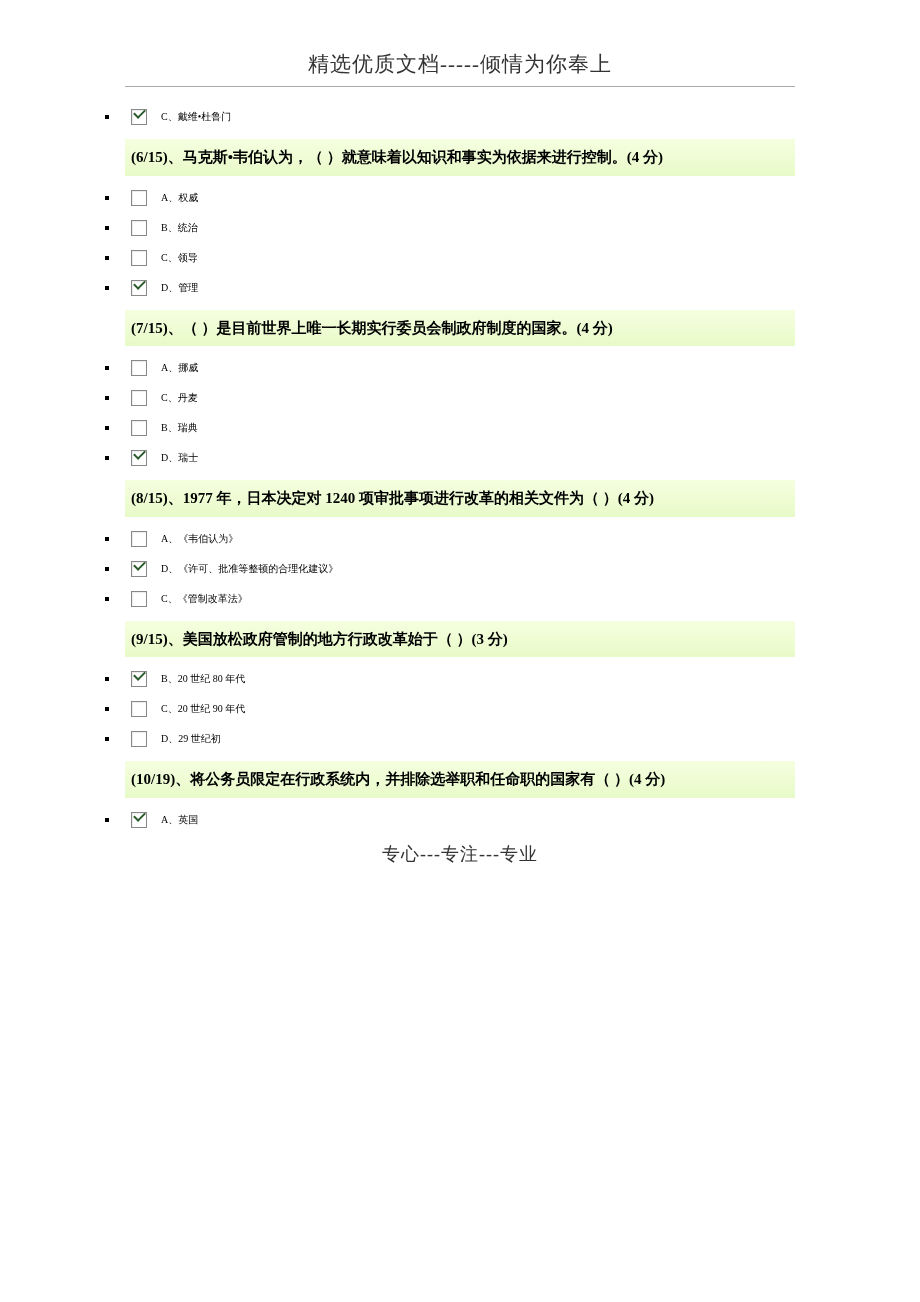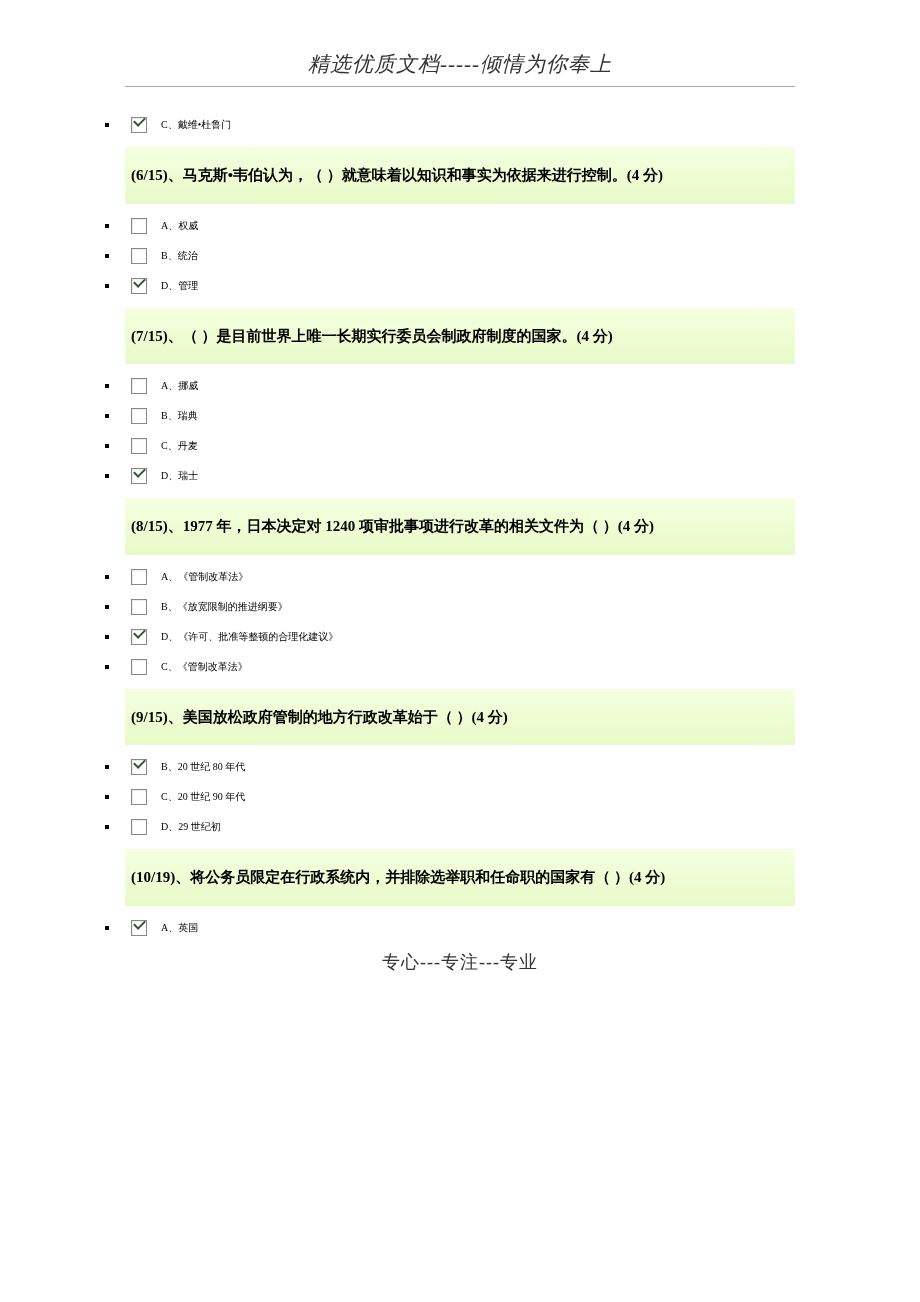--- a/index.html
+++ b/index.html
@@ -14,23 +14,22 @@
     .page-container {
       padding: 50px 125px 40px 125px;
     }
     .header-title {
       text-align: center;
       font-size: 21px;
       font-family: "SimSun", "宋体", serif;
       color: #333;
       padding-bottom: 8px;
       border-bottom: 1px solid #aaa;
-      margin-bottom: 30px;
+      margin-bottom: 22px;
       letter-spacing: 1px;
-      font-style: italic;
     }
     .option-row {
       display: flex;
       align-items: center;
       margin: 14px 0 14px -20px;
     }
     .bullet {
       width: 4px;
       height: 4px;
       background: #000;
@@ -57,21 +56,21 @@
       border-left: 2px solid #2a5a2a;
       border-bottom: 2px solid #2a5a2a;
       transform: rotate(-45deg);
     }
     .option-text {
       font-size: 10px;
       line-height: 1.4;
     }
     .question-bar {
       background: linear-gradient(to bottom, #f5ffe0, #e8fac8);
-      padding: 17px 6px;
+      padding: 7px 6px;
       font-size: 15px;
       font-weight: bold;
       margin-top: 10px;
       margin-bottom: 6px;
       line-height: 1.5;
     }
     .footer {
       text-align: center;
       font-size: 18px;
       color: #333;
@@ -95,66 +94,66 @@
         <div class="checkbox-wrap"></div>
         <span class="option-text">A、权威</span>
       </div>
       <div class="option-row">
         <div class="bullet"></div>
         <div class="checkbox-wrap"></div>
         <span class="option-text">B、统治</span>
       </div>
       <div class="option-row">
         <div class="bullet"></div>
+        <div class="checkbox-wrap"></div>
+        <span class="option-text">C、领导</span>
+      </div>
+      <div class="option-row">
+        <div class="bullet"></div>
         <div class="checkbox-wrap checked"></div>
         <span class="option-text">D、管理</span>
       </div>
       <div class="question-bar">(7/15)、（ ）是目前世界上唯一长期实行委员会制政府制度的国家。(4 分)</div>
       <div class="option-row">
         <div class="bullet"></div>
         <div class="checkbox-wrap"></div>
         <span class="option-text">A、挪威</span>
       </div>
       <div class="option-row">
         <div class="bullet"></div>
         <div class="checkbox-wrap"></div>
-        <span class="option-text">B、瑞典</span>
+        <span class="option-text">C、丹麦</span>
       </div>
       <div class="option-row">
         <div class="bullet"></div>
         <div class="checkbox-wrap"></div>
-        <span class="option-text">C、丹麦</span>
+        <span class="option-text">B、瑞典</span>
       </div>
       <div class="option-row">
         <div class="bullet"></div>
         <div class="checkbox-wrap checked"></div>
         <span class="option-text">D、瑞士</span>
       </div>
       <div class="question-bar">(8/15)、1977 年，日本决定对 1240 项审批事项进行改革的相关文件为（ ）(4 分)</div>
       <div class="option-row">
         <div class="bullet"></div>
         <div class="checkbox-wrap"></div>
-        <span class="option-text">A、《管制改革法》</span>
-      </div>
-      <div class="option-row">
-        <div class="bullet"></div>
-        <div class="checkbox-wrap"></div>
-        <span class="option-text">B、《放宽限制的推进纲要》</span>
+        <span class="option-text">A、《韦伯认为》</span>
       </div>
       <div class="option-row">
         <div class="bullet"></div>
         <div class="checkbox-wrap checked"></div>
         <span class="option-text">D、《许可、批准等整顿的合理化建议》</span>
       </div>
       <div class="option-row">
         <div class="bullet"></div>
         <div class="checkbox-wrap"></div>
         <span class="option-text">C、《管制改革法》</span>
       </div>
-      <div class="question-bar">(9/15)、美国放松政府管制的地方行政改革始于（ ）(4 分)</div>
+      <div class="question-bar">(9/15)、美国放松政府管制的地方行政改革始于（ ）(3 分)</div>
       <div class="option-row">
         <div class="bullet"></div>
         <div class="checkbox-wrap checked"></div>
         <span class="option-text">B、20 世纪 80 年代</span>
       </div>
       <div class="option-row">
         <div class="bullet"></div>
         <div class="checkbox-wrap"></div>
         <span class="option-text">C、20 世纪 90 年代</span>
       </div>

